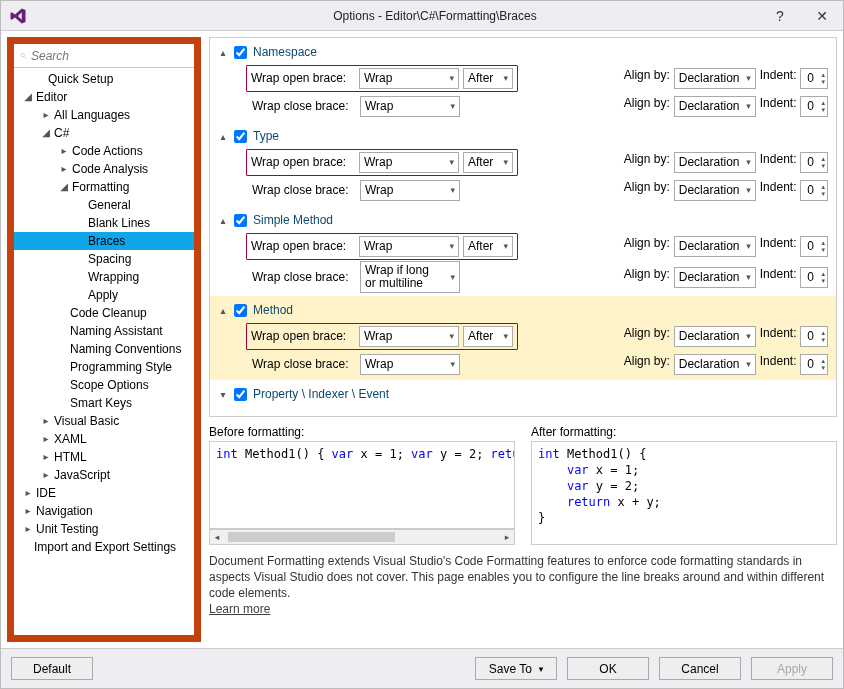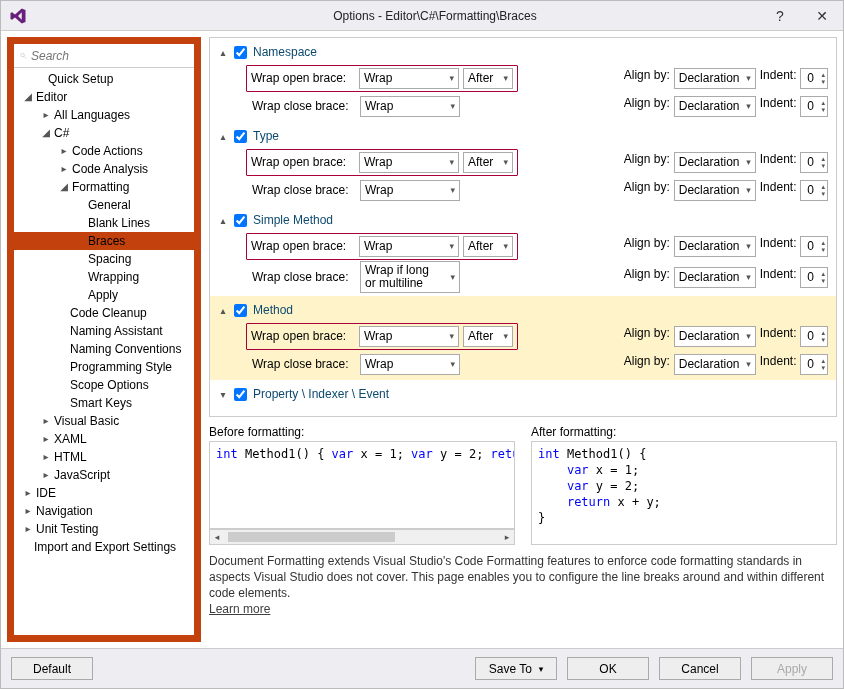--- a/index.html
+++ b/index.html
@@ -75,21 +75,21 @@
   padding: 0 4px 0 0;
   white-space: nowrap;
   cursor: default;
 }
 .tree-item .arrow {
   width: 12px; height: 12px; margin-right: 2px;
   display: inline-flex; align-items: center; justify-content: center;
   font-size: 10px; color: #555;
 }
 .tree-item.selected {
-  background: #c2410c;
+  background: #0ea5e9;
 }
 .main-panel {
   flex: 1;
   display: flex;
   flex-direction: column;
   overflow: hidden;
 }
 .sections {
   border: 1px solid #ccc;
   height: 380px;

